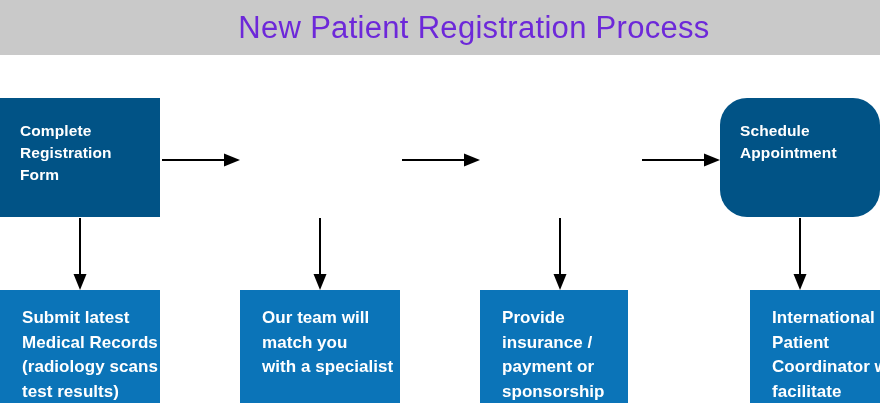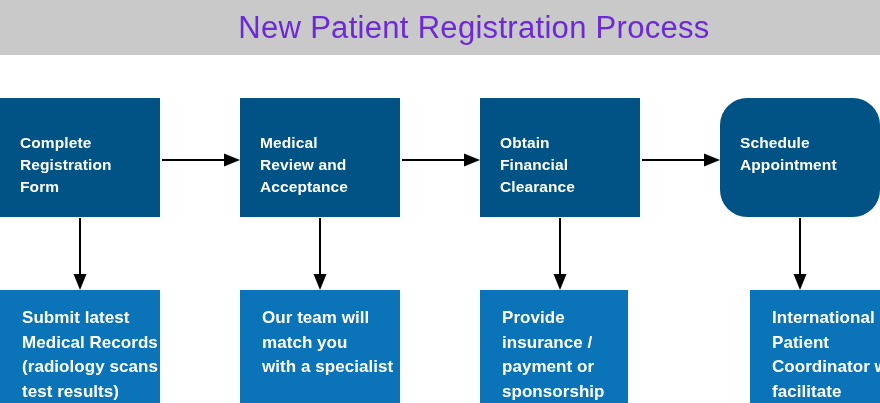--- a/index.html
+++ b/index.html
@@ -46,21 +46,21 @@
     white-space: nowrap;
     padding-left: 34px;
   }
 
   
   .step-box {
     position: absolute;
     background: #015386;
     color: #ffffff;
     box-sizing: border-box;
-    padding: 34px 0 0 20px;
+    padding: 22px 0 0 20px;
   }
   .step-box .step-label {
     font-size: 15.5px;
     font-weight: bold;
     line-height: 1.42;
     letter-spacing: 0.1px;
     white-space: pre-line;
     display: block;
   }
 
@@ -102,31 +102,21 @@
 
   <div class="header-band"></div>
   <div class="header-title">New Patient Registration Process</div>
 
   <div class="step-box" style="left:0px; top:98px; width:160px; height:119px;">
     <span class="step-label">Complete
 Registration
 Form</span>
   </div>
 
-  <div class="step-box" style="left:240px; top:98px; width:160px; height:119px;">
-    <span class="step-label">Medical
-Review and
-Acceptance</span>
-  </div>
 
-  <div class="step-box" style="left:480px; top:98px; width:160px; height:119px;">
-    <span class="step-label">Obtain
-Financial
-Clearance</span>
-  </div>
 
   <div class="step-box" style="left:720px; top:98px; width:160px; height:119px;border-radius:27px;">
     <span class="step-label">Schedule
 Appointment</span>
   </div>
 
   <div class="arrow" style="left:162px; top:152px; width:78px; height:16px;">
     <svg width="78" height="16" viewBox="0 0 78 16">
       <line x1="0" y1="8" x2="64" y2="8" stroke="#000000" stroke-width="2"></line>
       <polygon points="62,1.5 78,8 62,14.5" fill="#000000"></polygon>

